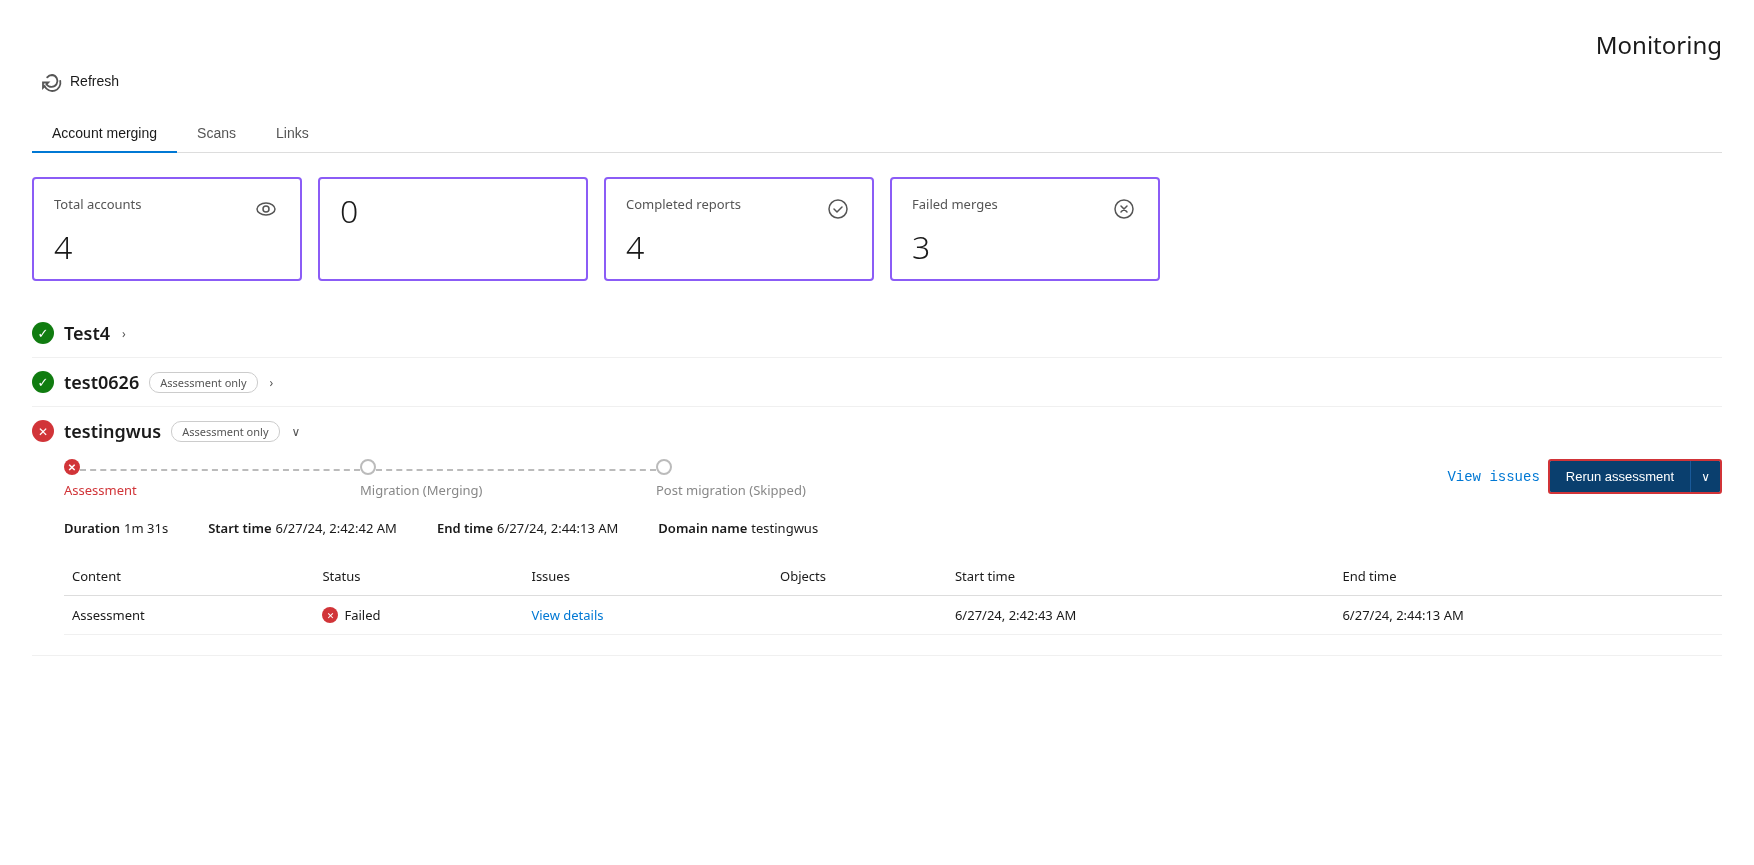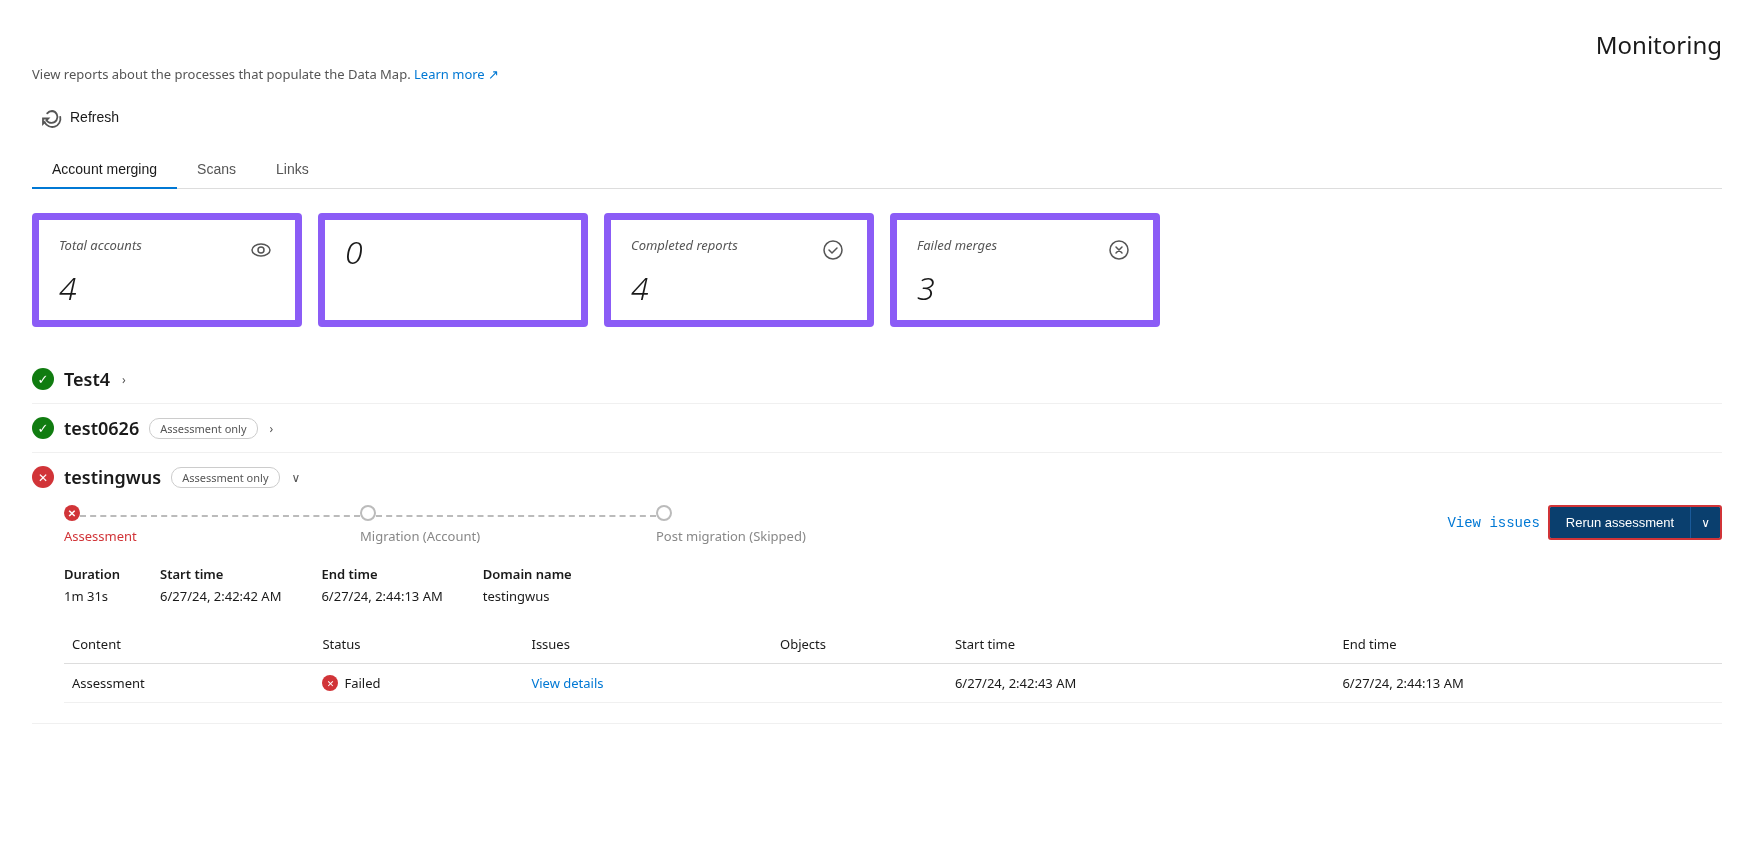--- a/index.html
+++ b/index.html
@@ -71,30 +71,29 @@
       font-weight: 400;
       border-bottom: 2px solid #0078d4;
     }
     .stat-cards {
       display: flex;
       gap: 16px;
       margin-bottom: 28px;
     }
     .stat-card {
       flex: 1;
-      border: 7px solid #8b5cf6;
+      border: 2px solid #8b5cf6;
       border-radius: 4px;
       padding: 16px 20px;
       background: #fff;
       display: flex;
       flex-direction: column;
       gap: 8px;
       min-width: 160px;
       max-width: 270px;
-      font-style: italic;
     }
     .stat-card-header {
       display: flex;
       justify-content: space-between;
       align-items: flex-start;
     }
     .stat-label {
       font-size: 13px;
       color: #555;
     }
@@ -208,21 +207,21 @@
       padding: 8px 10px;
       cursor: pointer;
       font-size: 12px;
     }
     
     .details-row {
       display: flex;
       gap: 40px;
       margin-bottom: 20px;
     }
-    .detail-col { display: flex; flex-direction: column; gap: 4px; }
+    .detail-col { display: flex; flex-direction: row; gap: 4px; }
     .detail-label { font-size: 13px; font-weight: 600; color: #1a1a1a; }
     .detail-value { font-size: 13px; color: #1a1a1a; }
     
     .content-table {
       width: 100%;
       border-collapse: collapse;
     }
     .content-table th {
       text-align: left;
       padding: 10px 8px;
@@ -286,26 +285,20 @@
       background: #fff;
       flex-shrink: 0;
     }
   </style>
 </head>
 <body>
 
 <div class="page">
 
   <h1 class="page-title">Monitoring</h1>
-  <p class="page-subtitle">
-    <span>View reports about the processes that populate the Data Map.</span>
-    <a href="#">
-      <span>Learn more</span> ↗
-    </a>
-  </p>
 
   <div class="toolbar">
     <button class="refresh-btn">
       <svg class="eye-icon-svg" width="16" height="16" viewBox="0 0 16 16">
         <path d="M13.5 8A5.5 5.5 0 0 1 3.1 11.4L2 12.5V9h3.5l-1.2 1.2A4 4 0 1 0 8 4a4 4 0 0 0-3.2 1.6" fill="none" stroke="#555" stroke-width="1.2" stroke-linecap="round"></path>
       </svg>
       <span>Refresh</span>
     </button>
   </div>
 
@@ -405,21 +398,21 @@
                 <div class="dashed-line"></div>
               </div>
               <span class="step-label error-text">Assessment</span>
             </div>
 
             <div class="step-block">
               <div class="step-row">
                 <div class="empty-circle"></div>
                 <div class="dashed-line"></div>
               </div>
-              <span class="step-label muted">Migration (Account)</span>
+              <span class="step-label muted">Migration (Merging)</span>
             </div>
 
             <div class="step-block">
               <div class="step-row">
                 <div class="empty-circle"></div>
               </div>
               <span class="step-label muted">Post migration (Skipped)</span>
             </div>
           </div>
 

